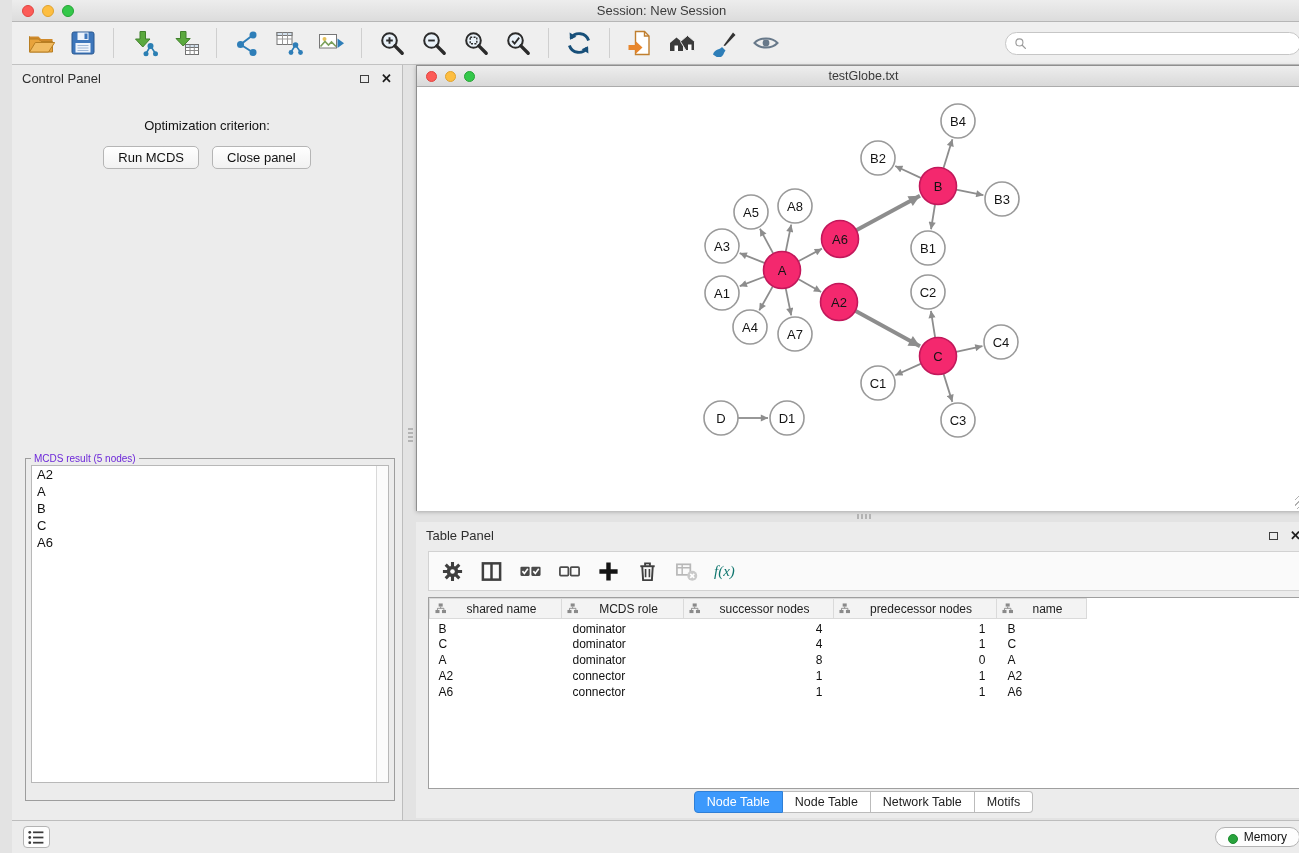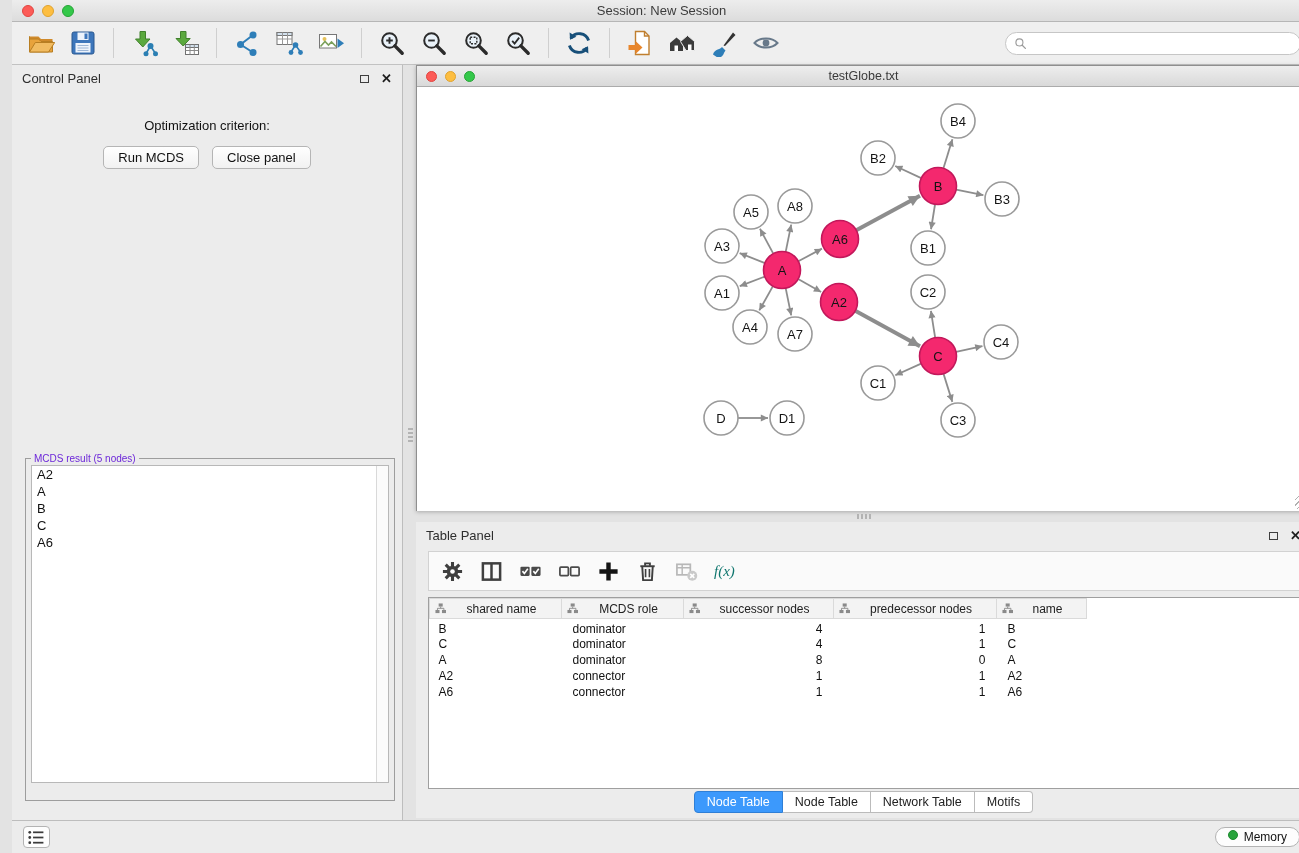--- a/index.html
+++ b/index.html
@@ -82,21 +82,21 @@
   tbody tr:first-child td{padding-top:3px}
   .tp-tabs{position:absolute;left:0;right:0;top:269px;display:flex;justify-content:center}
   .ttab{font-size:12.5px;padding:3px 12px;background:#fff;border:1px solid #bbb;border-left:none;color:#222;cursor:pointer}
   .ttab:first-child{border-left:1px solid #bbb;border-radius:4px 0 0 4px}
   .ttab:last-child{border-radius:0 4px 4px 0}
   .ttab.active{background:#3c99fc;color:#fff;border-color:#2f7fd6}
 
   
   .statusbar{position:absolute;left:0;top:820px;width:100%;height:33px;background:#ececec;border-top:1px solid #bdbdbd;display:flex;align-items:center;padding:0 11px}
   .list-btn{width:27px;height:22px;border:1px solid #b3b3b3;border-radius:4px;background:#fdfdfd;display:flex;align-items:center;justify-content:center;cursor:pointer}
-  .memory-pill{margin-left:auto;display:flex;align-items:flex-start;gap:6px;border:1px solid #b3b3b3;border-radius:11px;background:#fdfdfd;padding:2px 12px;font-size:12px;color:#111;cursor:pointer}
+  .memory-pill{margin-left:auto;display:flex;align-items:flex-end;gap:6px;border:1px solid #b3b3b3;border-radius:11px;background:#fdfdfd;padding:2px 12px;font-size:12px;color:#111;cursor:pointer}
   .mem-dot{width:10px;height:10px;border-radius:50%;background:#28a33c;border:1px solid #1d8a2f}
 </style>
 </head>
 <body>
 
 <div id="app">
 
   <div class="titlebar">
     <div class="traffic">
       <span class="dot red"></span>

